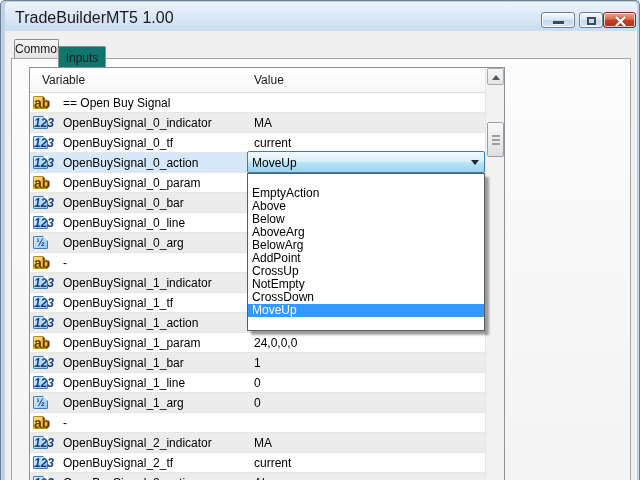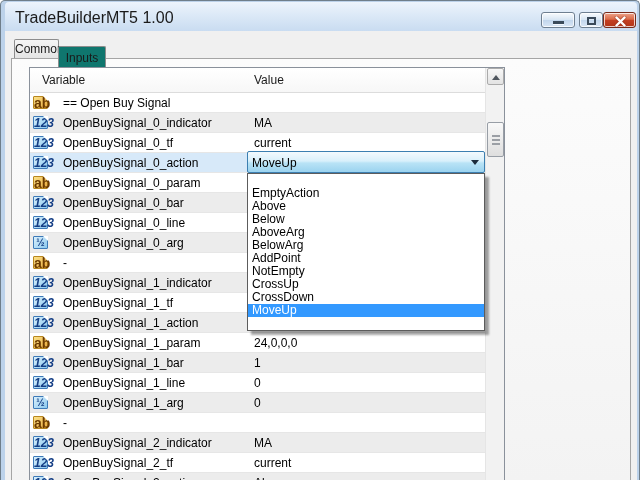--- a/index.html
+++ b/index.html
@@ -239,18 +239,18 @@
     </span>
   </div>
 
   <div class="dropdown">
       <div class="dd-item">EmptyAction</div>
       <div class="dd-item">Above</div>
       <div class="dd-item">Below</div>
       <div class="dd-item">AboveArg</div>
       <div class="dd-item">BelowArg</div>
       <div class="dd-item">AddPoint</div>
+      <div class="dd-item">CrossUp</div>
       <div class="dd-item">NotEmpty</div>
-      <div class="dd-item">CrossUp</div>
       <div class="dd-item">CrossDown</div>
       <div class="dd-item sel">MoveUp</div>
     </div>
 </div>
 
 </body></html>

